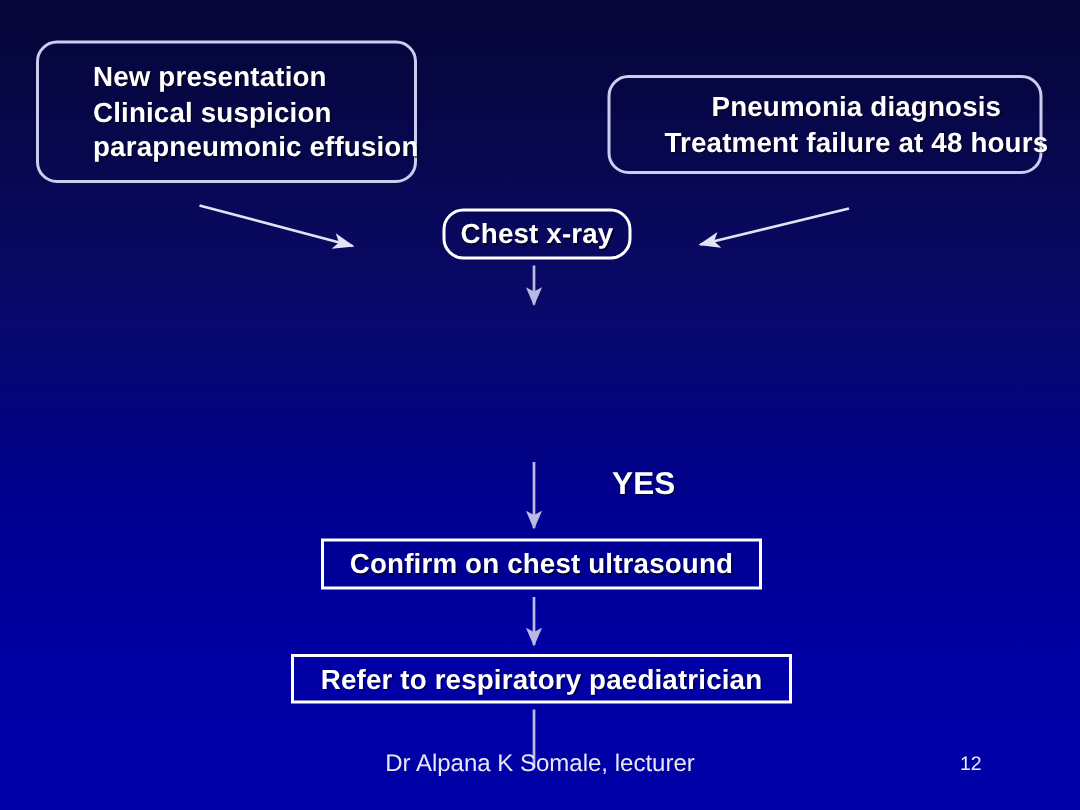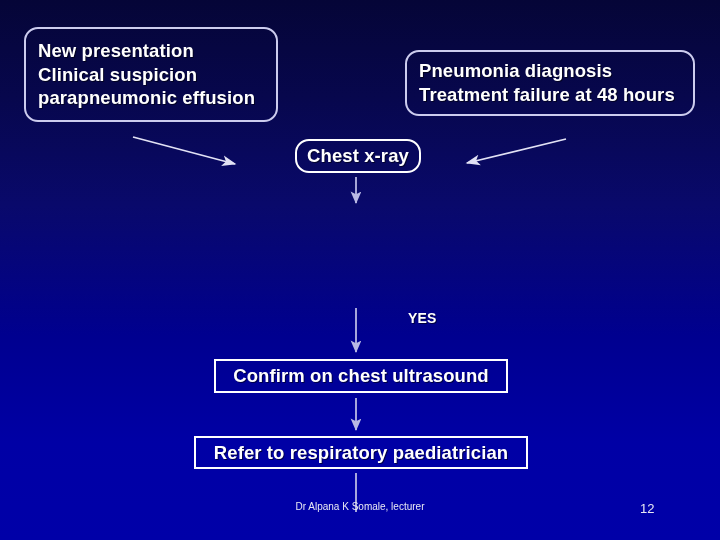--- a/index.html
+++ b/index.html
@@ -30,26 +30,27 @@
     border: 2px solid #ccccee;
     border-radius: 14px;
     background: transparent;
     box-sizing: border-box;
     display: flex;
     align-items: center;
   }
   .round-box .node-text {
     font-size: 18.5px;
     padding-left: 12px;
+    margin-left: 24px;
   }
   #box-new-presentation {
     left: 24px;  top: 27px;  width: 254px; height: 95px;
   }
   #box-pneumonia {
-    left: 405px; top: 50px;  width: 290px; height: 66px;
+    left: 405px; top: 50px;  width: 290px; height: 66px; text-align: center;
   }
   
   .rect-box {
     position: absolute;
     border: 2px solid #ffffff;
     background: transparent;
     box-sizing: border-box;
     display: flex;
     align-items: center;
     justify-content: center;
@@ -79,29 +80,29 @@
   
   #connectors {
     position: absolute;
     left: 0; top: 0; width: 720px; height: 540px;
     pointer-events: none;
   }
   
   #label-yes {
     position: absolute;
     left: 408px; top: 310px;
-    font-size: 14px;
+    font-size: 21px;
   }
   
   #footer-author {
     position: absolute;
     left: 0; top: 501px; width: 720px;
     text-align: center;
     color: #e8e8f4;
-    font-size: 10px;
+    font-size: 16px;
     font-weight: normal;
     font-family: "Liberation Sans", sans-serif;
     text-shadow: none;
   }
   #footer-pagenum {
     position: absolute;
     left: 640px; top: 501px; width: 50px;
     text-align: left;
     color: #e8e8f4;
     font-size: 13px;

